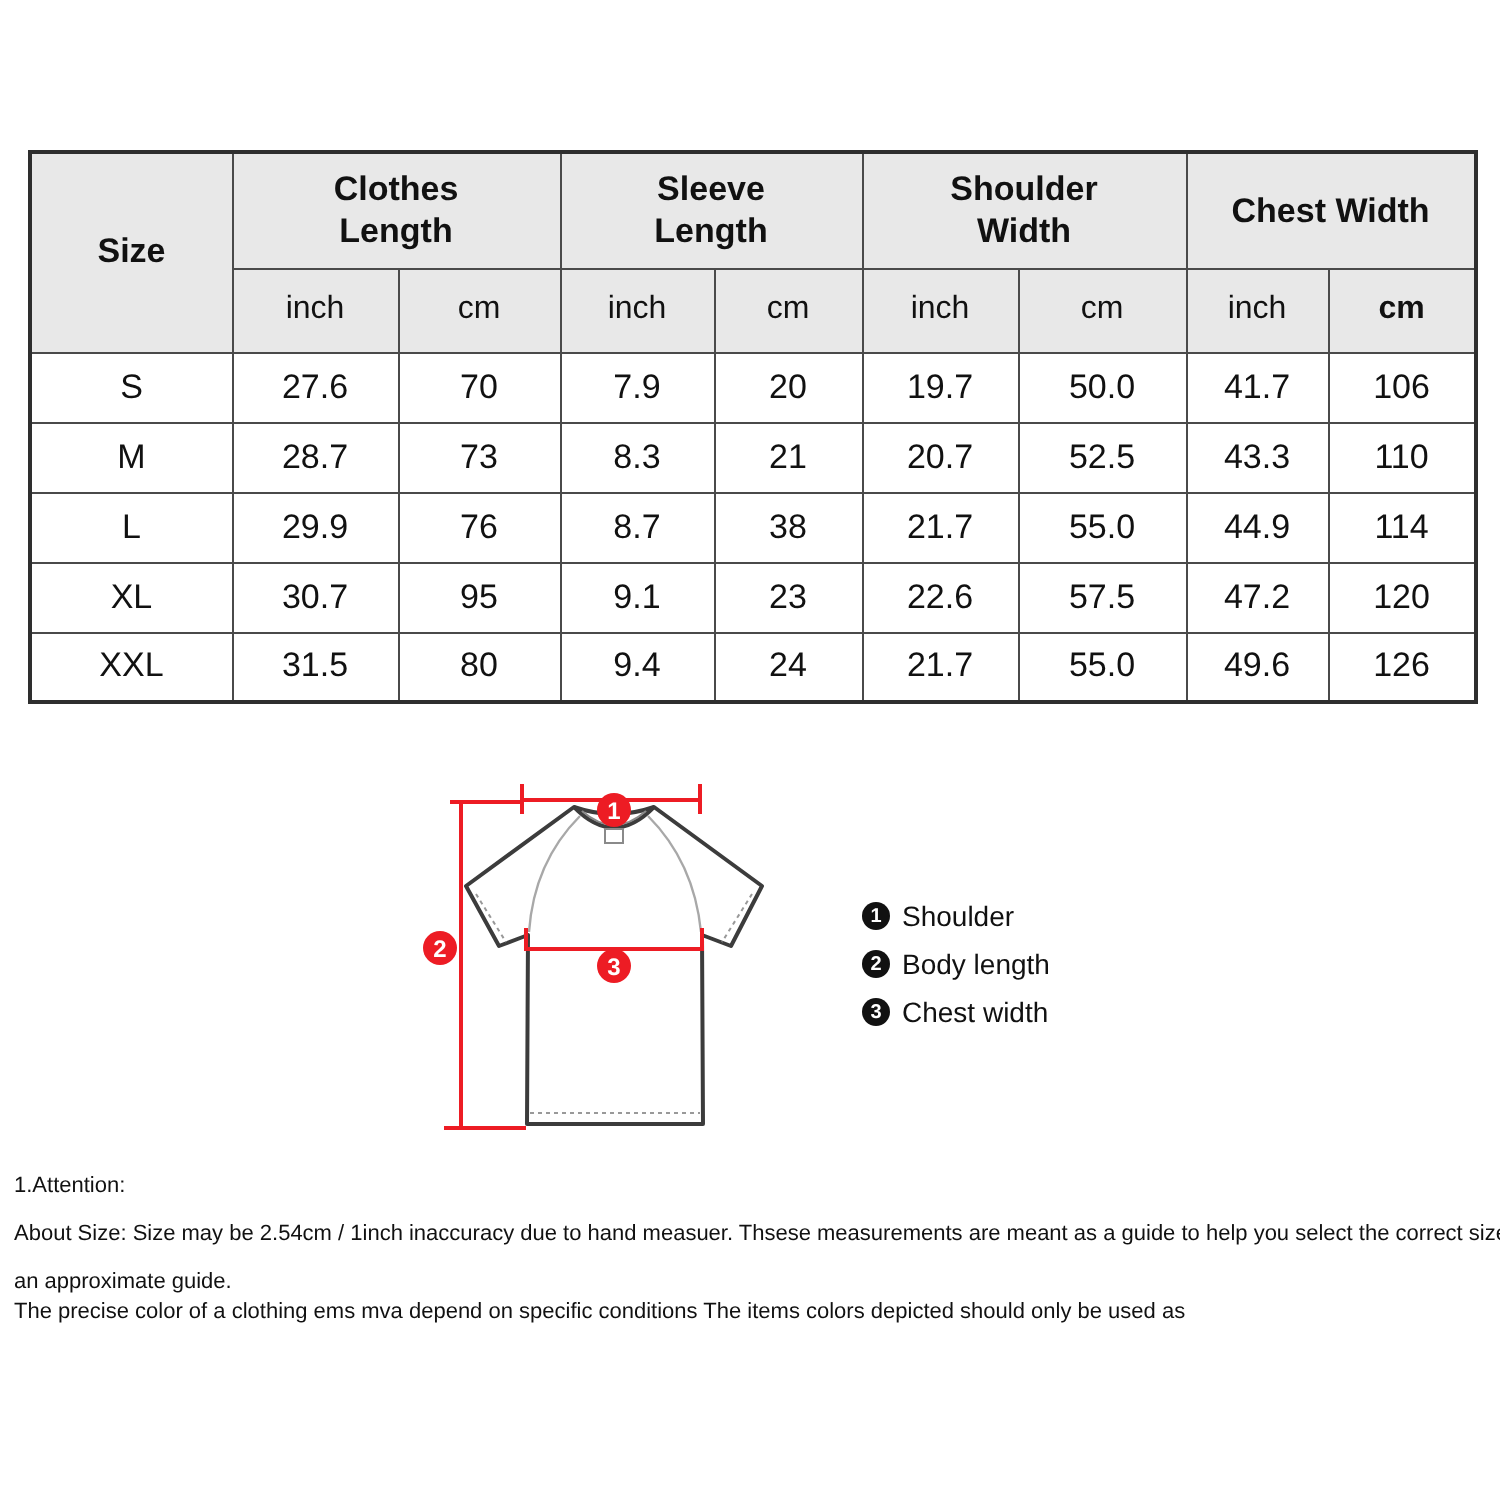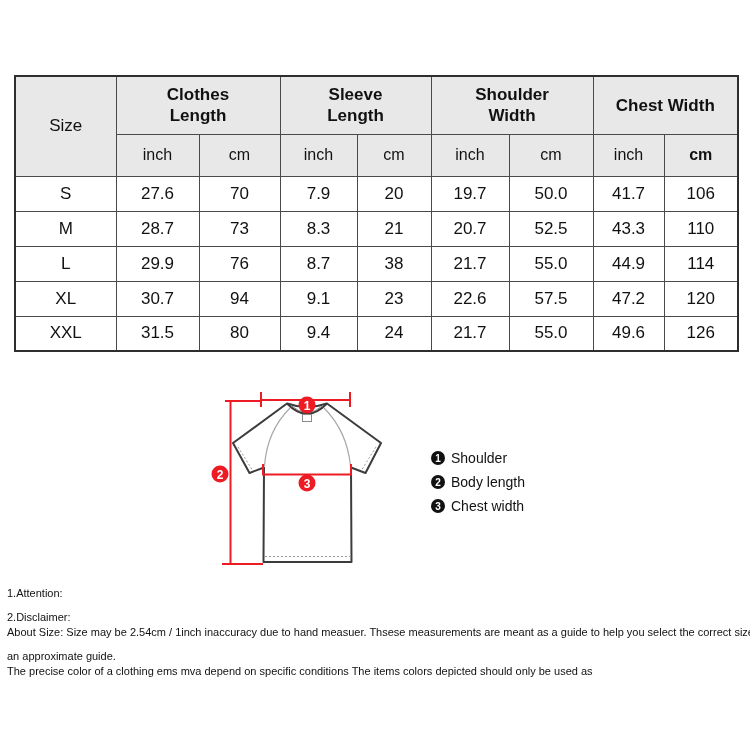--- a/index.html
+++ b/index.html
@@ -13,21 +13,21 @@
     border:2px solid #2e2e2e;
   }
   table.size-chart th, table.size-chart td{
     border:1px solid #4a4a4a;
     text-align:center;vertical-align:middle;
     padding:0;overflow:hidden;
   }
   tr.group-row{height:58px;}
   tr.unit-row{height:42px;margin-left:37px;}
   tr.data-row{height:35px;}
-  th.size-head{background:#e8e8e8;font-size:17px;font-weight:normal;}
+  th.size-head{background:#e8e8e8;font-size:17px;font-weight:bold;}
   th.group-head{background:#e8e8e8;font-size:17px;font-weight:bold;white-space:pre-line;line-height:21px;}
   th.unit-head{background:#e8e8e8;font-size:16px;font-weight:normal;}
   th.unit-head.bold{font-weight:bold;}
   td.data-cell{background:#ffffff;font-size:17px;font-weight:normal;}
 
   
   #diagram-svg{position:absolute;left:190px;top:383px;}
 
   .legend{position:absolute;left:431px;top:450px;}
   .legend-item{display:flex;align-items:center;height:16px;margin-bottom:8px;}
@@ -114,21 +114,21 @@
         <td class="data-cell">8.7</td>
         <td class="data-cell">38</td>
         <td class="data-cell">21.7</td>
         <td class="data-cell">55.0</td>
         <td class="data-cell">44.9</td>
         <td class="data-cell">114</td>
       </tr>
       <tr class="data-row">
         <td class="data-cell">XL</td>
         <td class="data-cell">30.7</td>
-        <td class="data-cell">94</td>
+        <td class="data-cell">95</td>
         <td class="data-cell">9.1</td>
         <td class="data-cell">23</td>
         <td class="data-cell">22.6</td>
         <td class="data-cell">57.5</td>
         <td class="data-cell">47.2</td>
         <td class="data-cell">120</td>
       </tr>
       <tr class="data-row">
         <td class="data-cell">XXL</td>
         <td class="data-cell">31.5</td>
@@ -199,21 +199,20 @@
       <span class="legend-bullet">3</span>
       <span class="legend-label">Chest width</span>
     </div>
   </div>
 
   <div class="notes">
     <div class="note-block">
       <div class="note-heading">1.Attention:</div>
     </div>
     <div class="note-block">
-      <div class="note-heading">2.Disclaimer:</div>
       <div class="note-line">About Size: Size may be 2.54cm / 1inch inaccuracy due to hand measuer. Thsese measurements are meant as a guide to help you select the correct size.</div>
     </div>
     <div class="note-block">
       <div class="note-line">an approximate guide.</div>
       <div class="note-line">The precise color of a clothing ems mva depend on specific conditions The items colors depicted should only be used as</div>
     </div>
   </div>
 
 </div>
 

